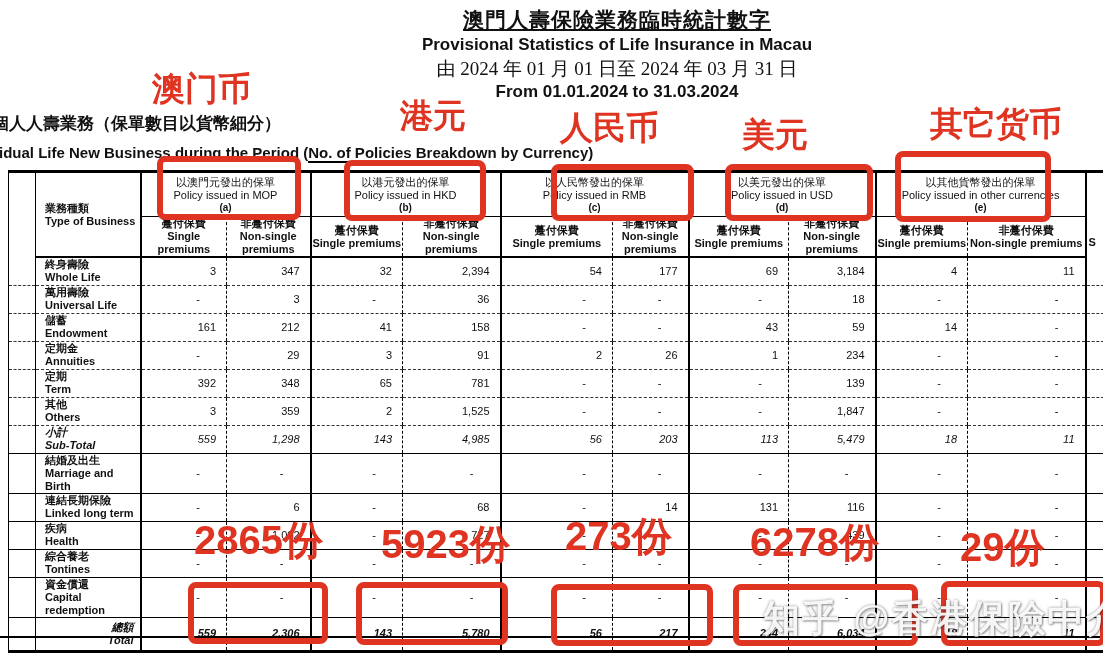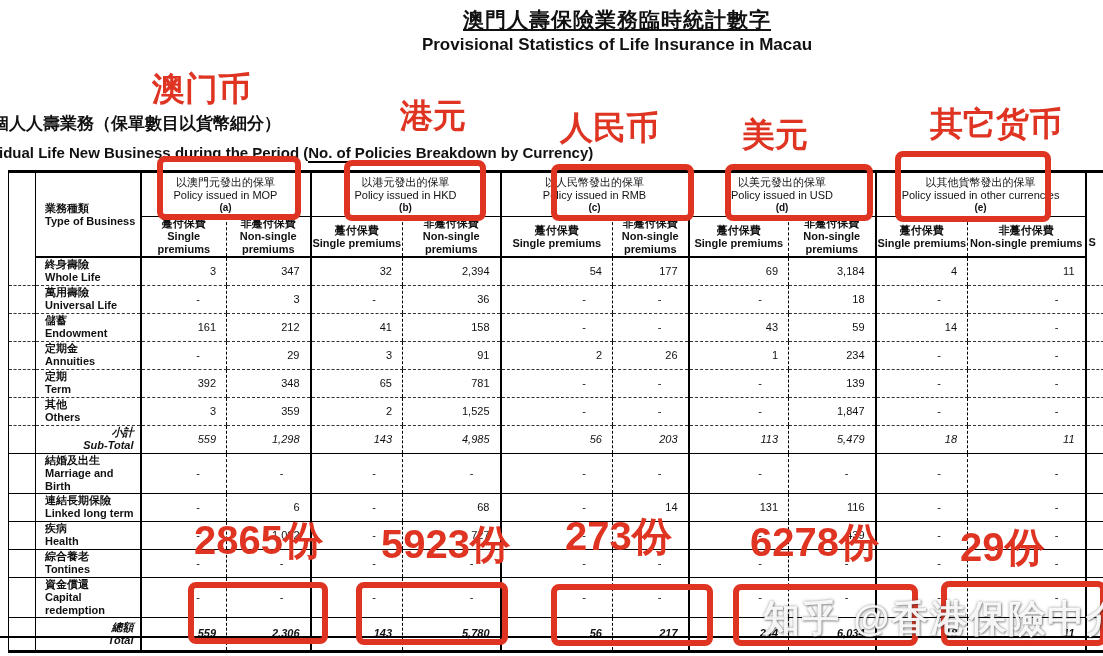--- a/index.html
+++ b/index.html
@@ -39,21 +39,21 @@
   td.label .zh,td.label .en{font-weight:bold;}
   td.v{text-align:right;padding-right:10px;vertical-align:middle;}
   td.v.solidL{border-left:2px solid #000;}
   td.v.dashL{border-left:1px dashed #000;}
   td.v.dash{padding-right:26px;}
   td.partialcell{border-left:2px solid #000;}
   tr.sep-dashed td{border-bottom:1px dashed #333;}
   tr.sep-solid td{border-bottom:1px solid #000;}
   tr.sep-double td{border-bottom:3px solid #000;}
   tr.r-subtotal td.v{font-style:italic;}
-  tr.r-subtotal td.label{font-style:italic;text-align:right;padding-right:6px;}
+  tr.r-subtotal td.label{font-style:italic;padding-right:6px;}
   tr.r-total td.v{font-weight:bold;}
   tr.r-total td.label{text-align:right;padding-right:6px;}
   .bottomline2{position:absolute;left:0;top:636px;width:1103px;height:2px;background:#000;z-index:5;}
   
   .red-label{position:absolute;color:var(--red);font-weight:bold;white-space:nowrap;
              z-index:30;pointer-events:none;}
   .cur{font-size:33px;line-height:34px;}
   .cnt{font-size:40px;line-height:40px;}
   .red-box{position:absolute;border:6px solid var(--red);border-radius:8px;
            z-index:25;pointer-events:none;}
@@ -62,20 +62,22 @@
     font-size:37px;font-weight:bold;letter-spacing:2px;white-space:nowrap;
     color:rgba(255,255,255,0.93);
     text-shadow:0 0 3px rgba(70,70,70,0.55),1px 1px 2px rgba(0,0,0,0.35);}
 </style>
 </head>
 <body>
 
 <div class="titleblock">
   <div class="t-zh">澳門人壽保險業務臨時統計數字</div>
   <div class="t-en">Provisional Statistics of Life Insurance in Macau</div>
+  <div class="p-zh">由 2024 年 01 月 01 日至 2024 年 03 月 31 日</div>
+  <div class="p-en">From 01.01.2024 to 31.03.2024</div>
 </div>
 
 <div class="sub-zh">個人人壽業務（保單數目以貨幣細分）</div>
 <div class="sub-en"><span>Individual Life New Business during the Period (</span><span class="u">No. of Policies</span><span> Breakdown by Currency)</span></div>
 
 <div class="tablewrap">
 <table>
   <colgroup>
     <col style="width:27px">
         <col style="width:105px">

